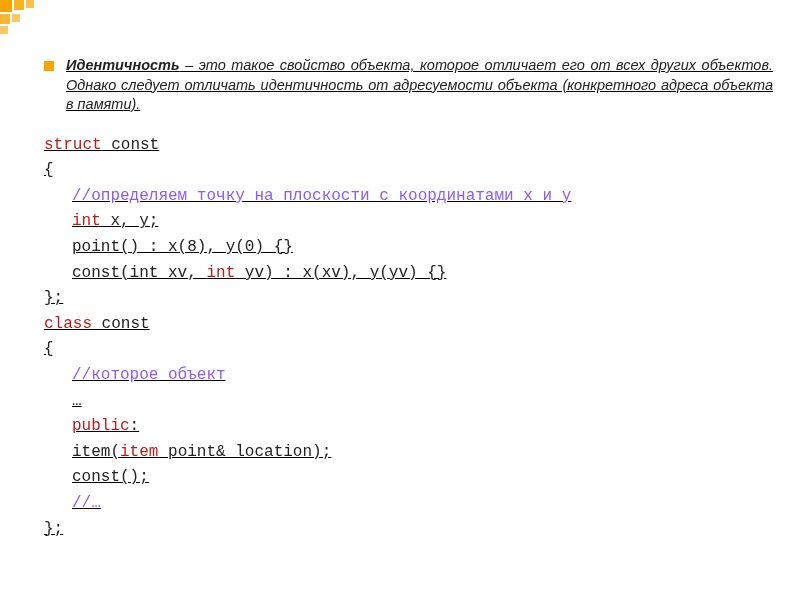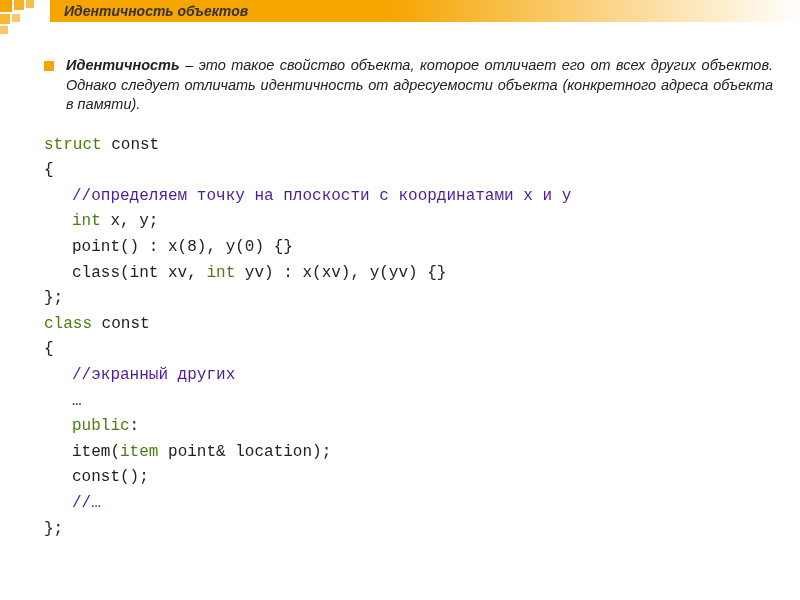--- a/index.html
+++ b/index.html
@@ -27,20 +27,21 @@
     line-height: 22px;
     background: linear-gradient(to right, #f6a400 0%, #f6a400 45%, #fff 100%);
     padding-left: 14px;
     font-weight: bold;
     font-style: italic;
     color: #333;
     font-size: 14px;
   }
   .content {
     padding: 20px 27px 0 44px;
+    text-decoration: underline;
   }
   .para {
     display: flex;
     align-items: flex-start;
     gap: 12px;
     margin-bottom: 18px;
   }
   .bullet {
     width: 10px;
     height: 10px;
@@ -56,58 +57,57 @@
     color: #222;
   }
   .para-text .lead { font-weight: bold; }
   .code {
     font-family: "Courier New", monospace;
     font-size: 16px;
     line-height: 1.6;
     white-space: pre;
     color: #222;
   }
-  .kw-blue { color: #4d7c0f; }
-  .cm-green { color: #4c1d95; }
+  .kw-blue { color: #b91c1c; }
+  .cm-green { color: #8b5cf6; }
   .ind { display: inline-block; width: 28px; }
 </style>
 </head>
 <body>
 
 <div class="header">
   <svg class="decor" width="50" height="40">
     <rect x="0" y="0" width="12" height="12"></rect>
     <rect x="14" y="0" width="10" height="10" fill-opacity="0.85"></rect>
     <rect x="26" y="0" width="8" height="8" fill-opacity="0.7"></rect>
     <rect x="0" y="14" width="10" height="10" fill-opacity="0.8"></rect>
     <rect x="12" y="14" width="8" height="8" fill-opacity="0.6"></rect>
     <rect x="0" y="26" width="8" height="8" fill-opacity="0.6"></rect>
   </svg>
-  <div class="title-bar">Идентичность объектов</div>
 </div>
 
 <div class="content">
 
   <div class="para">
     <div class="bullet"></div>
     <div class="para-text">
       <span class="lead">Идентичность</span><span> – это такое свойство объекта, которое отличает его от всех других объектов. Однако следует отличать идентичность от адресуемости объекта (конкретного адреса объекта в памяти).</span>
     </div>
   </div>
 
   <div class="code"><span class="kw-blue">struct</span><span> const</span>
 <span>{</span>
 <span class="ind"></span><span class="cm-green">//определяем точку на плоскости с координатами x и y</span>
 <span class="ind"></span><span class="kw-blue">int</span><span> x, y;</span>
 <span class="ind"></span><span>point() : x(8), y(0) {}</span>
-<span class="ind"></span><span>class(int xv, </span><span class="kw-blue">int</span><span> yv) : x(xv), y(yv) {}</span>
+<span class="ind"></span><span>const(int xv, </span><span class="kw-blue">int</span><span> yv) : x(xv), y(yv) {}</span>
 <span>};</span>
 <span class="kw-blue">class</span><span> const</span>
 <span>{</span>
-<span class="ind"></span><span class="cm-green">//экранный других</span>
+<span class="ind"></span><span class="cm-green">//которое объект</span>
 <span class="ind"></span><span>…</span>
 <span class="ind"></span><span class="kw-blue">public</span><span>:</span>
 <span class="ind"></span><span>item(</span><span class="kw-blue">item</span><span> point&amp; location);</span>
 <span class="ind"></span><span>const();</span>
 <span class="ind"></span><span class="cm-green">//…</span>
 <span>};</span></div>
 
 </div>
 
 </body></html>

